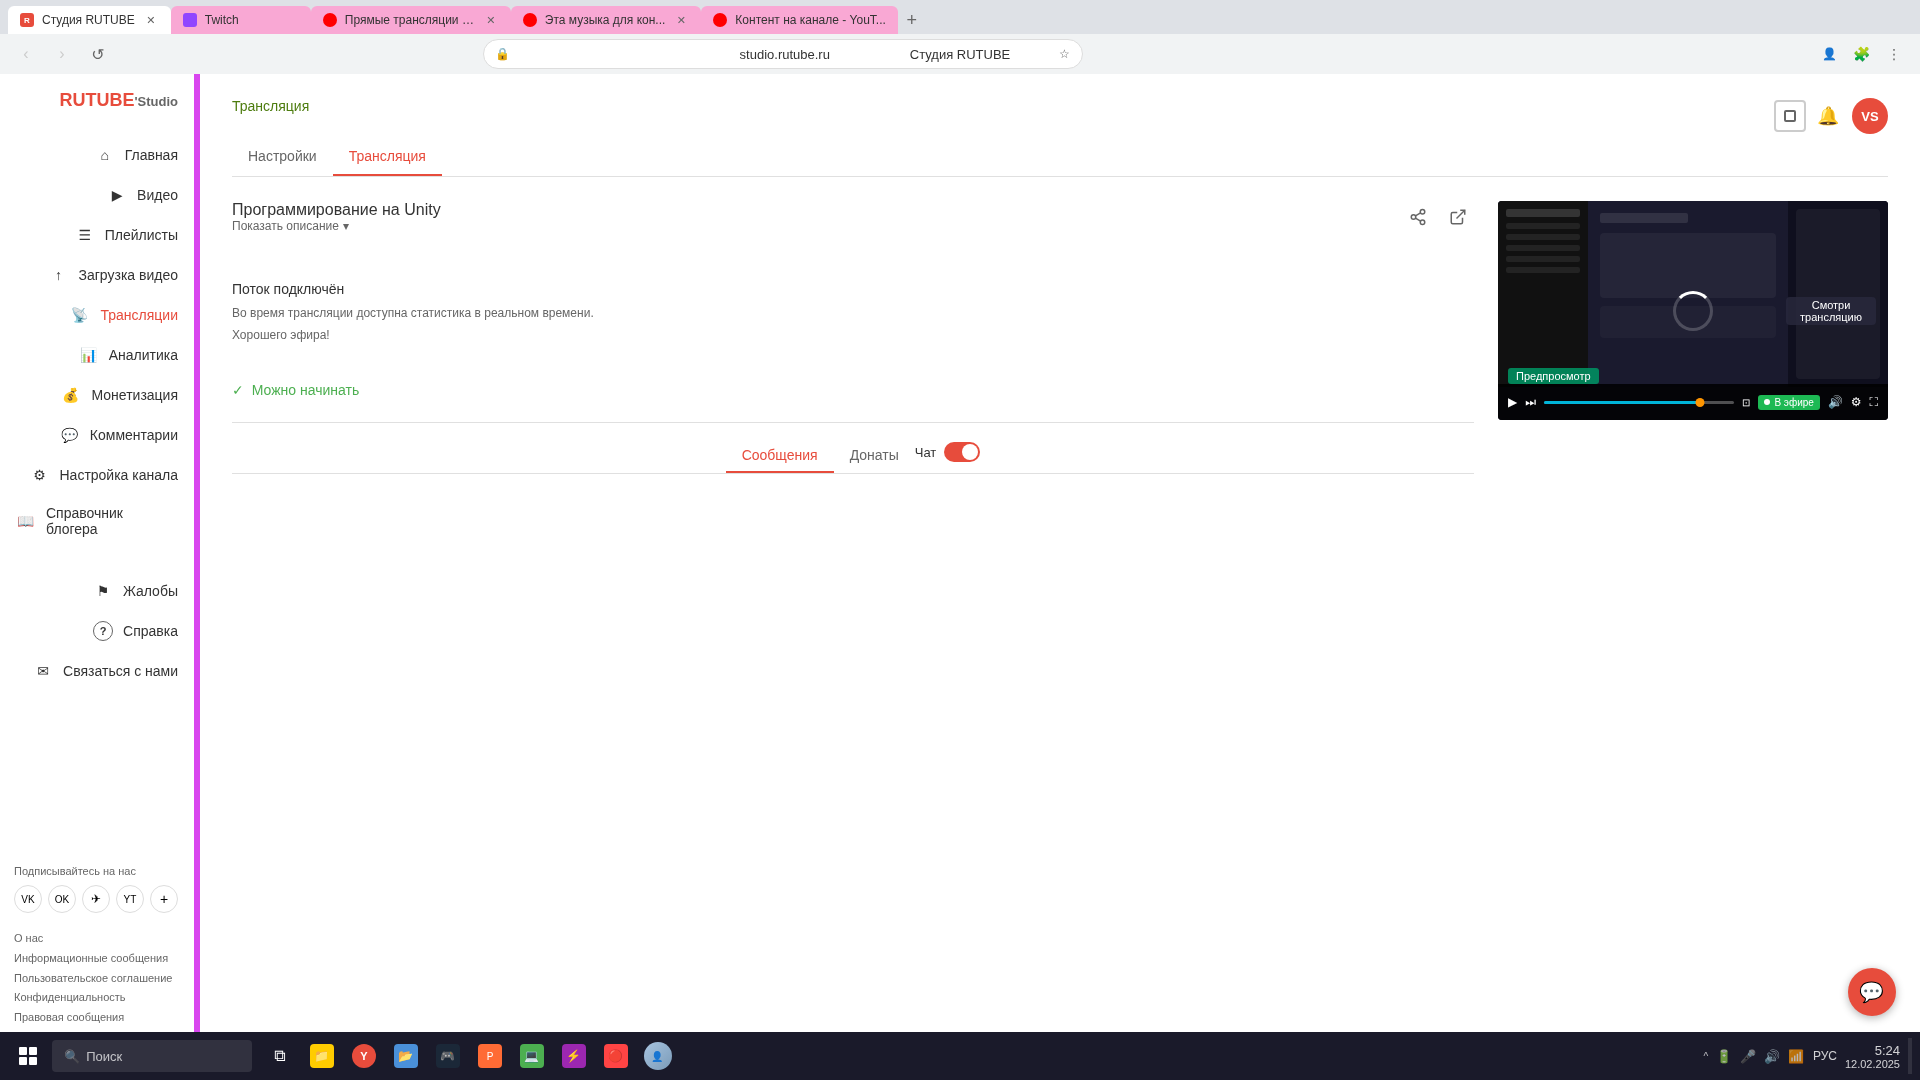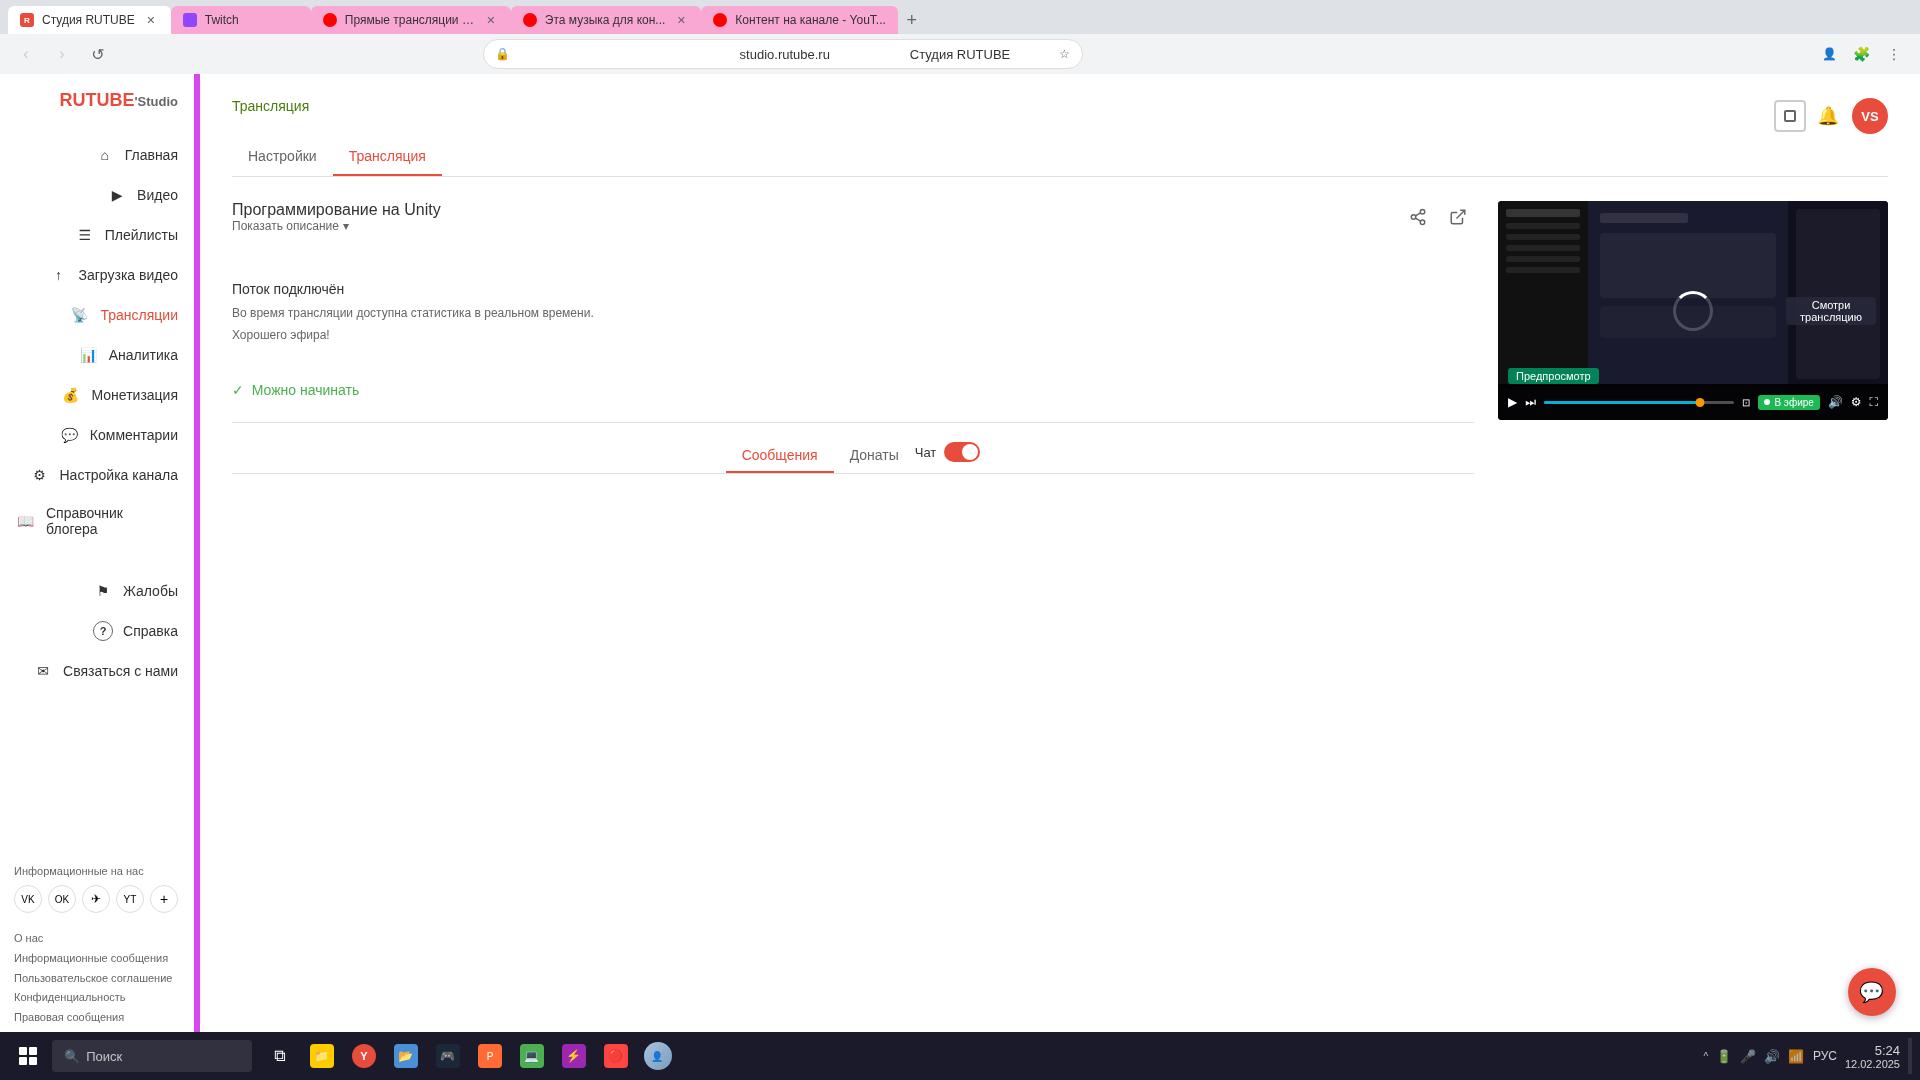--- a/index.html
+++ b/index.html
@@ -217,21 +217,21 @@
     <div class="nav-item">
       <span class="nav-icon" style="border:1px solid #666;border-radius:50%;font-size:11px;font-weight:bold;">?</span>
       <span>Справка</span>
     </div>
     <div class="nav-item">
       <span class="nav-icon">✉</span>
       <span>Связаться с нами</span>
     </div>
 
     <div class="sidebar-footer">
-      <div class="subscribe-label">Информационные на нас</div>
+      <div class="subscribe-label">Подписывайтесь на нас</div>
       <div class="social-icons">
         <div class="social-icon" style="font-size:10px;">VK</div>
         <div class="social-icon" style="font-size:10px;">OK</div>
         <div class="social-icon" style="font-size:12px;">✈</div>
         <div class="social-icon" style="font-size:10px;">YT</div>
         <div class="social-icon" style="font-size:14px;">+</div>
       </div>
       <div class="footer-links">
         <div>О нас</div>
         <div>Информационные сообщения</div>

